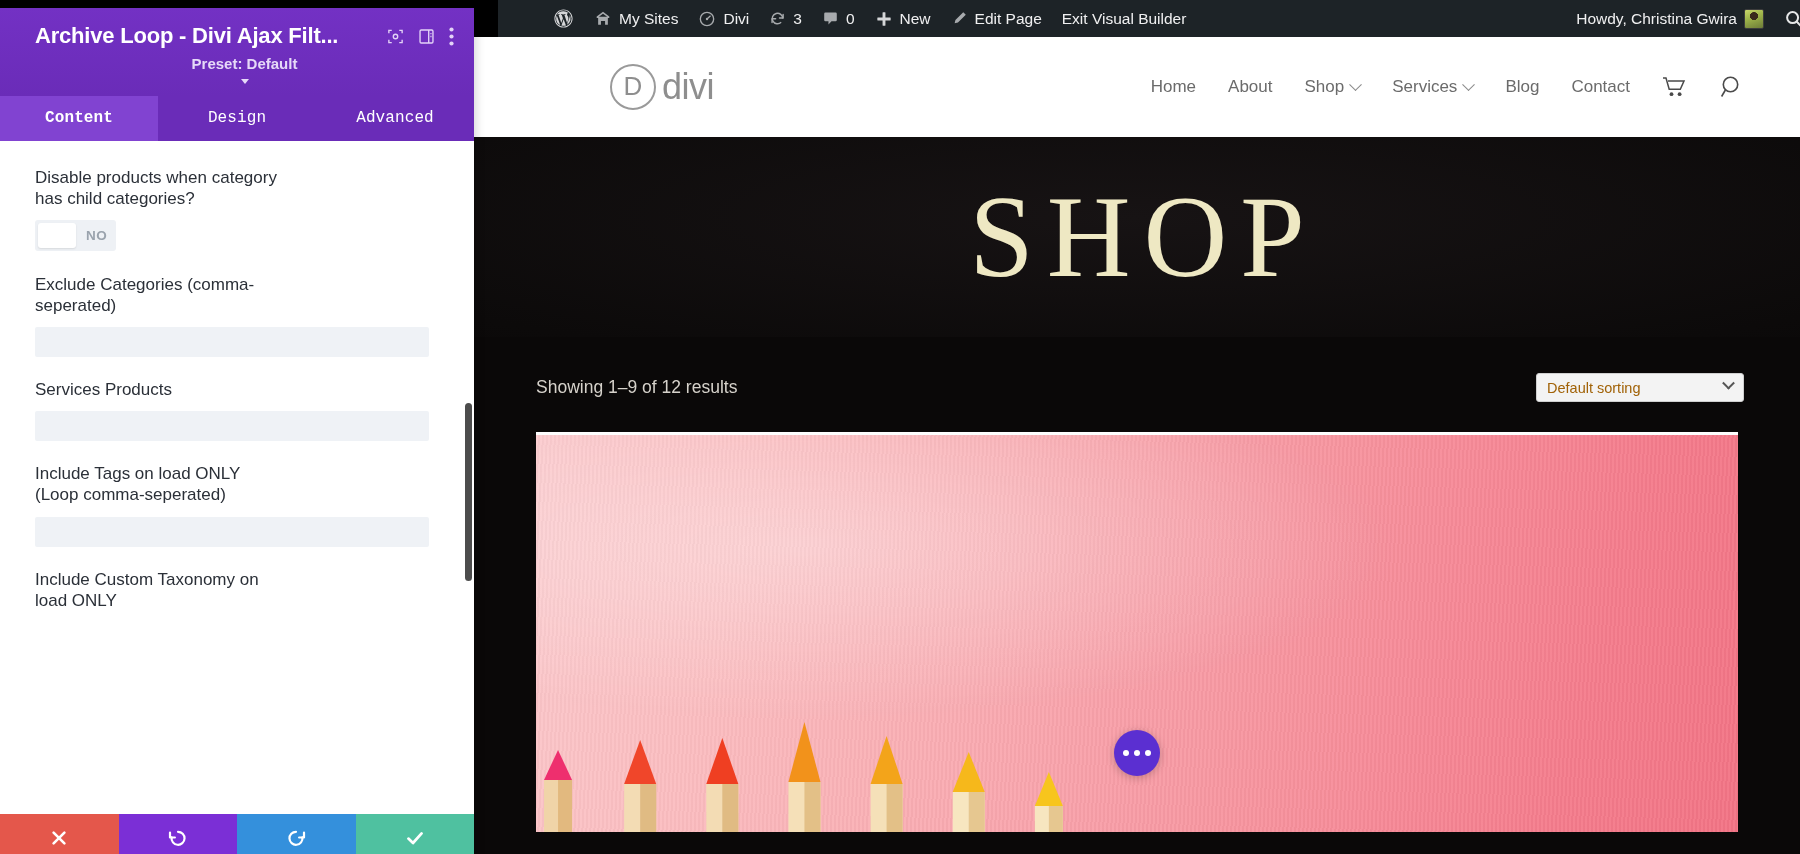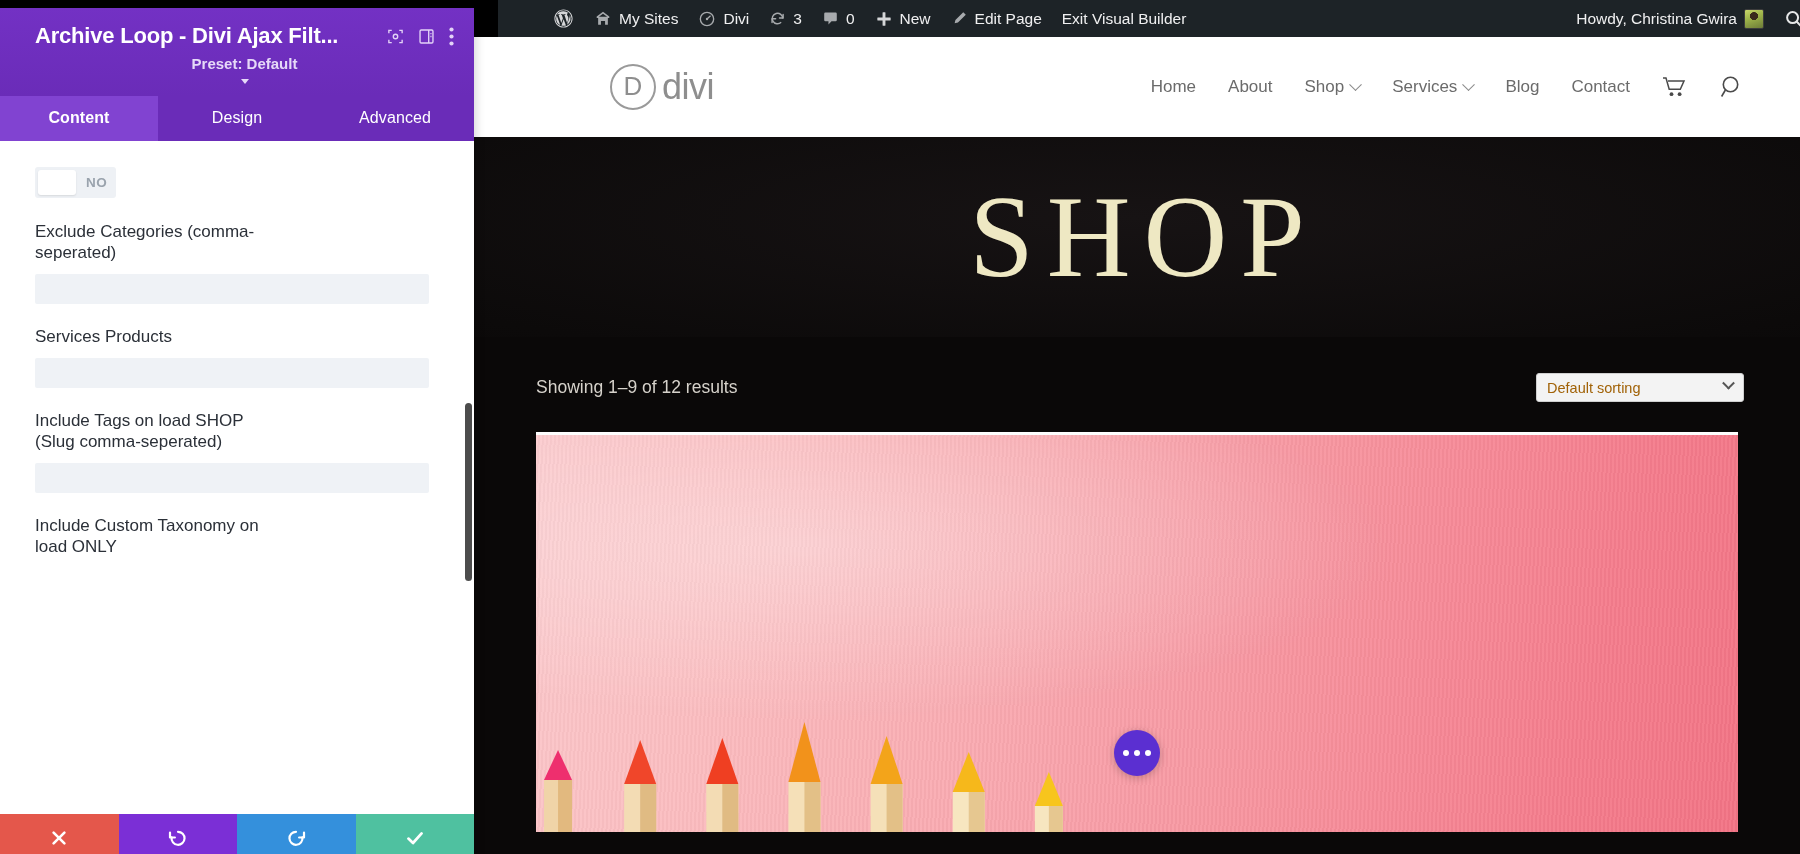--- a/index.html
+++ b/index.html
@@ -141,21 +141,21 @@
     white-space: nowrap; overflow: hidden;
   }
   .sp-head-icons { margin-left: auto; display: flex; align-items: center; gap: 14px; padding-left: 12px; }
   .sp-ico { color: #e3d3f7; cursor: pointer; display: flex; align-items: center; }
   .sp-preset { margin-top: 6px; display: flex; align-items: center; gap: 5px; cursor: pointer; flex-direction: column; }
   .sp-preset span { color: #e6d9f8; font-size: 15px; font-weight: 600; }
   .sp-preset .caret {
     width: 0; height: 0; border-left: 4.5px solid transparent; border-right: 4.5px solid transparent;
     border-top: 5.5px solid #e6d9f8; margin-top: 2px;
   }
-  .sp-tabs { display: flex; background: #6a2cb8; flex: none; }
+  .sp-tabs { display: flex; background: #6a2cb8; flex: none; font-family: Liberation Mono, monospace; }
   .sp-tab {
     flex: 1; text-align: center; padding: 13px 0 14px;
     color: #fff; font-size: 16px; cursor: pointer; letter-spacing: 0.1px;
   }
   .sp-tab.active { background: #8143d1; font-weight: 600; }
 
   .sp-body { flex: 1; position: relative; overflow: hidden; background: #fff; }
   .sp-fields { padding: 26px 35px 20px 35px; }
   .field { margin-bottom: 22px; }
   .field-label {
@@ -422,39 +422,40 @@
     <div class="sp-tabs">
       <div class="sp-tab active">Content</div>
       <div class="sp-tab">Design</div>
       <div class="sp-tab">Advanced</div>
     </div>
 
     <div class="sp-body">
       <div class="sp-fields">
 
         <div class="field">
+          <div class="field-label">Disable products when category has child categories?</div>
           <div class="toggle-wrap">
             <div class="toggle-knob"></div>
             <div class="toggle-label">NO</div>
           </div>
         </div>
 
         <div class="field">
           <div class="field-label">Exclude Categories (comma-seperated)</div>
           <input class="field-input" type="text" value="" style="">
         </div>
 
         <div class="field">
           <div class="field-label">Services Products</div>
           <input class="field-input" type="text" value="" style="">
         </div>
 
 
         <div class="field">
-          <div class="field-label">Include Tags on load SHOP (Slug comma-seperated)</div>
+          <div class="field-label">Include Tags on load ONLY (Loop comma-seperated)</div>
           <input class="field-input" type="text" value="" style="">
         </div>
 
         <div class="field">
           <div class="field-label">Include Custom Taxonomy on load ONLY</div>
         </div>
 
       </div>
       <div class="sp-scrollbar"></div>
     </div>

